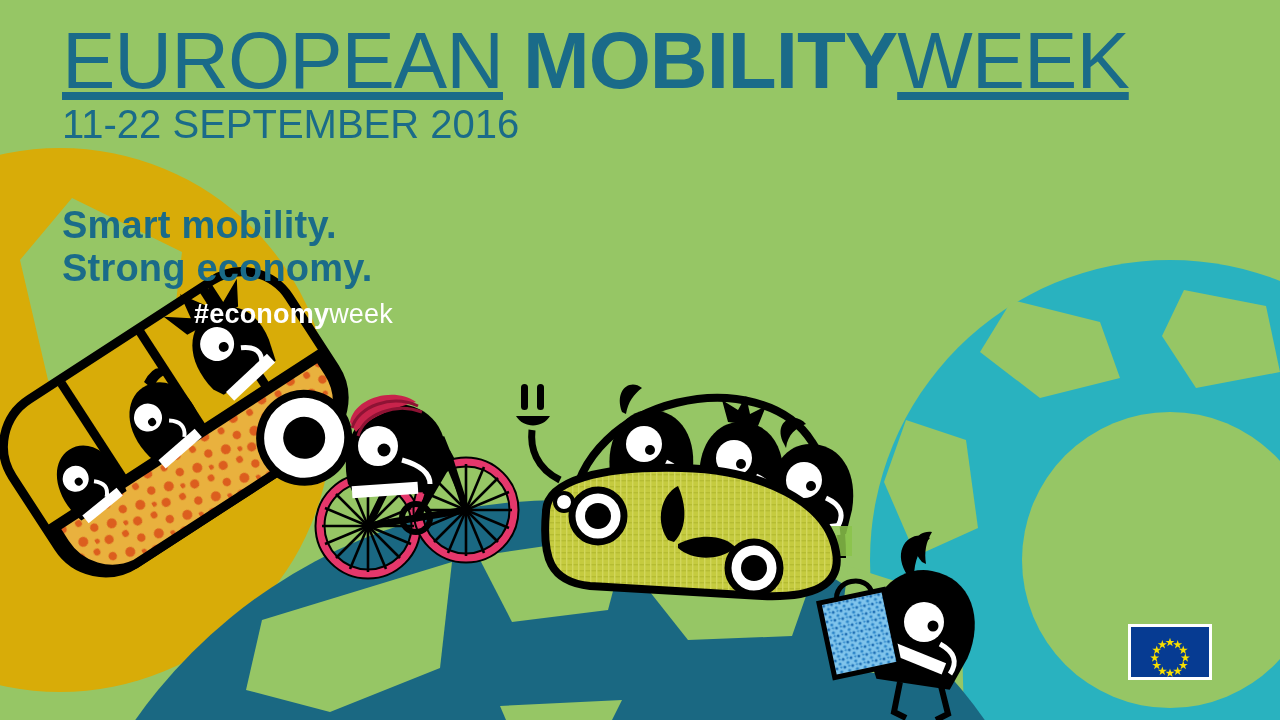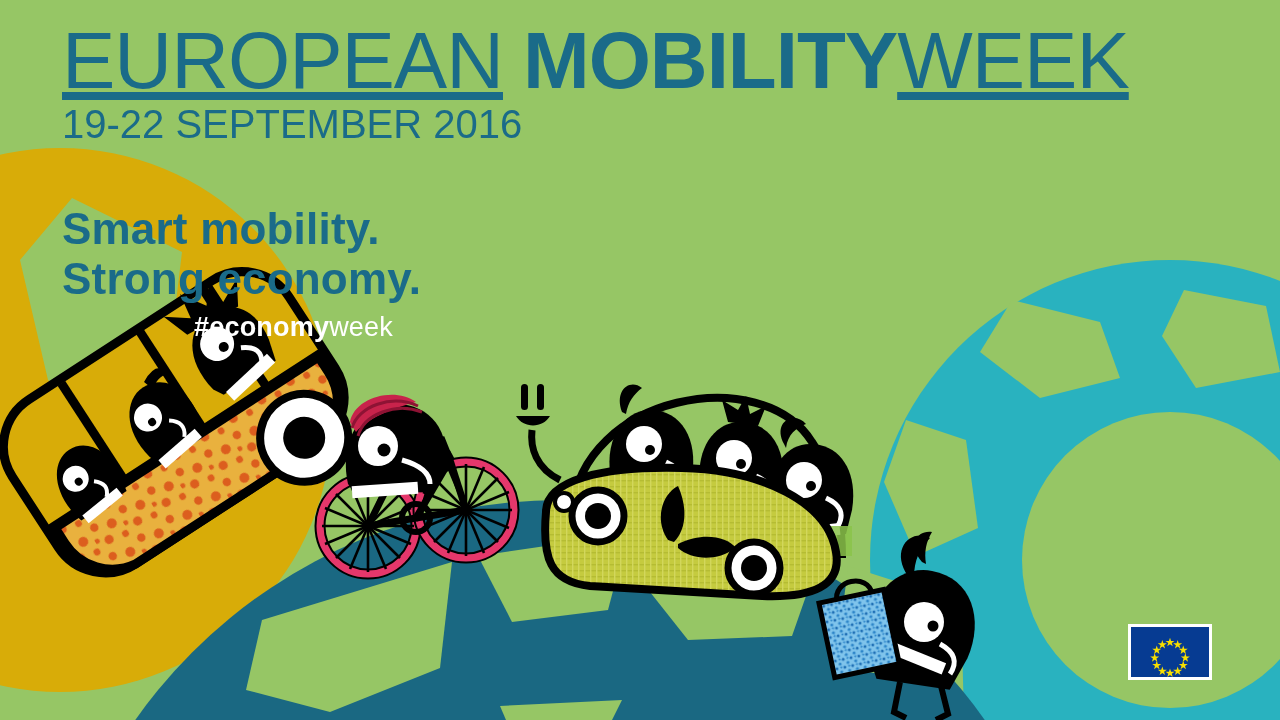--- a/index.html
+++ b/index.html
@@ -45,21 +45,21 @@
 
   
   .tagline {
     position:absolute; left:62px; top:204px;
     z-index:30;
     line-height:1.14;
     white-space:nowrap;
   }
   .tagline .line {
     display:block;
-    font-size:44px;
+    font-size:38px;
     font-weight:700;
     color:#1A6B89;
     letter-spacing:0.2px;
   }
   .hashtag {
     display:block;
     margin-top:8px;
     padding-left:132px;
     font-size:27px;
     color:#ffffff;
@@ -153,21 +153,21 @@
           <path d="M 500 706 L 622 700 L 612 720 L 506 720 Z" fill="#96C665"></path>
         </g>
       </g>
     </svg>
   </div>
 
   <div class="headline">
     <span class="l1">
       <span class="thin">EUROPEAN</span><span class="bold">MOBILITY</span><span class="thin">WEEK</span>
     </span>
-    <span class="dates">19-22 SEPTEMBER 2016</span>
+    <span class="dates">11-22 SEPTEMBER 2016</span>
   </div>
 
   <div class="tagline">
     <span class="line">Smart mobility.</span>
     <span class="line">Strong economy.</span>
     <span class="hashtag">
       <span class="hb">#economy</span><span class="hr">week</span>
     </span>
   </div>
 

